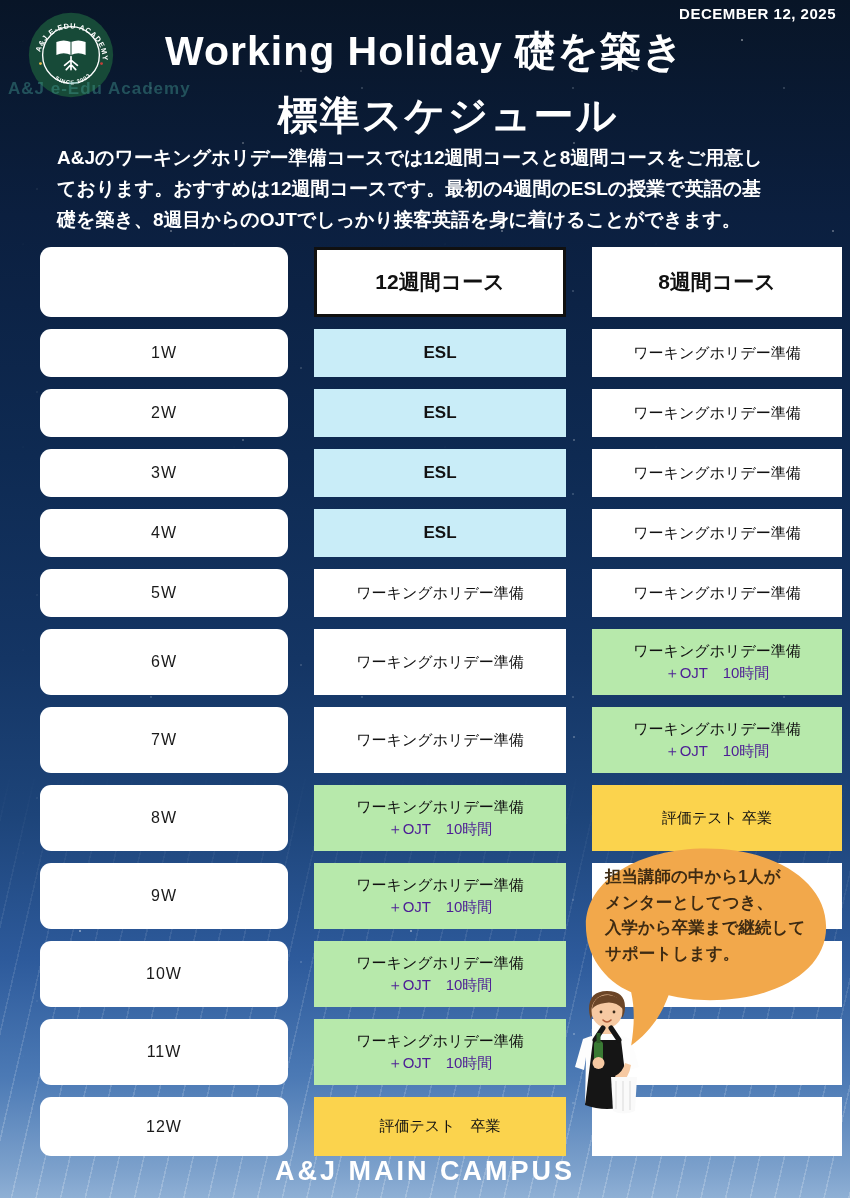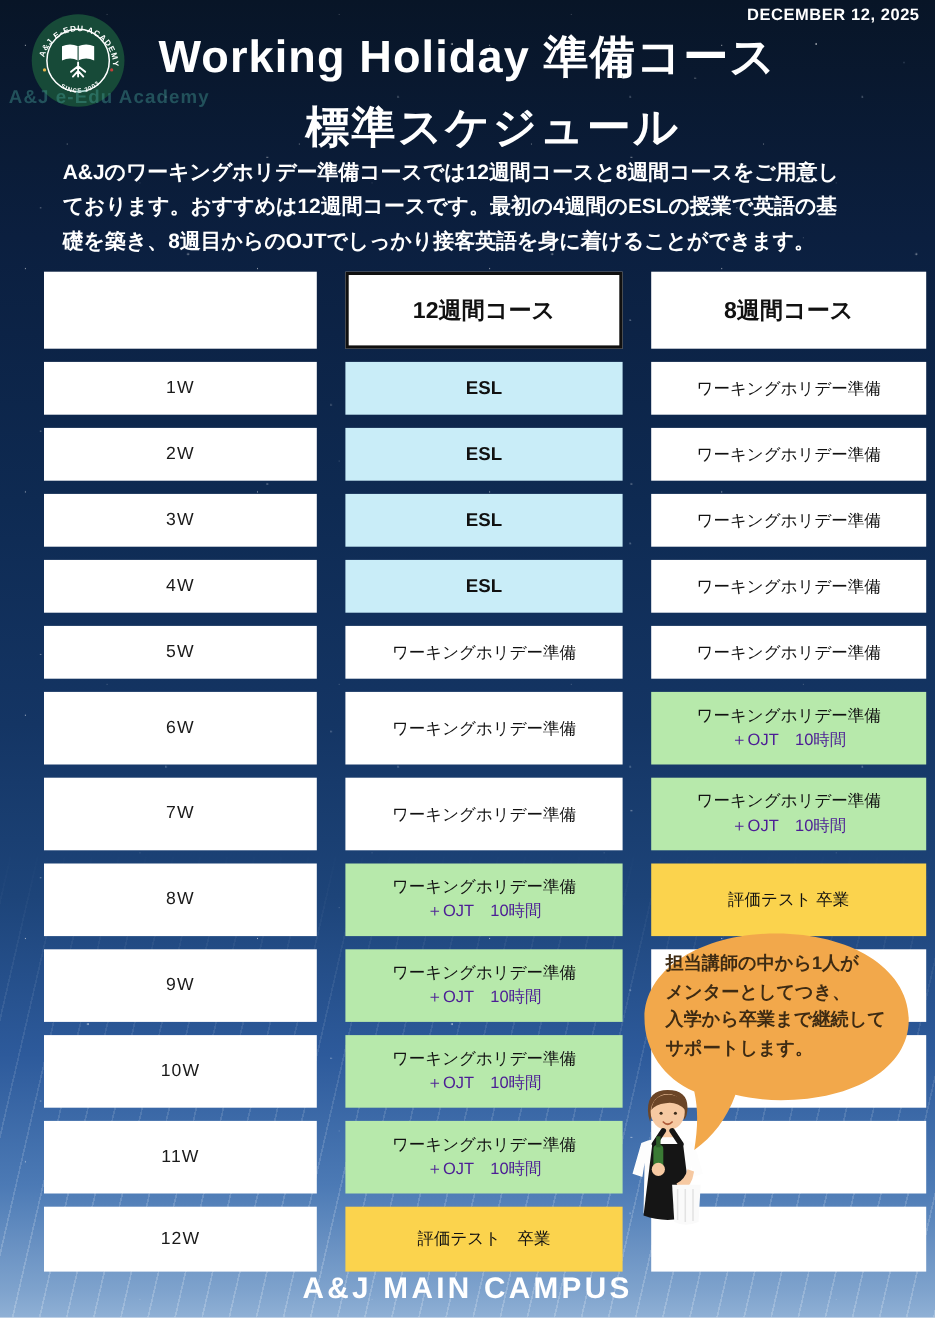--- a/index.html
+++ b/index.html
@@ -44,21 +44,21 @@
 
   .titles{position:absolute;left:0;top:24px;width:850px;text-align:center;color:#fff;}
   .title-1{font-size:41px;font-weight:bold;letter-spacing:1px;}
   .title-2{font-size:40px;font-weight:bold;margin-top:9px;letter-spacing:2px;padding-left:46px;}
 
   .intro{position:absolute;left:57px;top:142px;width:760px;color:#fff;font-weight:bold;font-size:19px;line-height:31px;}
 
   .table{position:absolute;left:40px;top:247px;width:772px;}
   .t-row{display:flex;gap:26px;margin-bottom:12px;}
   .cell{background:#fff;display:flex;align-items:center;justify-content:center;flex-direction:column;text-align:center;color:#111;}
-  .w1{width:248px;flex:0 0 248px;}
+  .w1{width:248px;flex:0 0 248px;border-radius:11px;}
   .w2{width:252px;flex:0 0 252px;}
   .w3{width:250px;flex:0 0 250px;}
   .h-head{height:70px;}
   .h-short{height:48px;}
   .h-tall{height:66px;}
   .h-last{height:59px;}
   .head-cell{font-weight:bold;font-size:21px;}
   .bordered{border:3px solid #101010;width:246px;flex-basis:246px;height:64px;}
   .week-cell{font-size:16px;letter-spacing:1px;color:#1a1a1a;}
   .esl{background:#C9EDF8;font-weight:bold;font-size:17px;}
@@ -105,21 +105,21 @@
         <g>
           <path d="M50 52 V67 M50 56 L42.5 62 M50 56 L57.5 62 M50 61 L44.5 67 M50 61 L55.5 67" stroke="#ffffff" stroke-width="2" fill="none" stroke-linecap="round"></path>
         </g>
         <circle cx="14.5" cy="60" r="1.7" fill="#E8B84B"></circle>
         <circle cx="85.5" cy="60" r="1.7" fill="#C4403A"></circle>
       </svg>
     </div>
     <div class="watermark">A&amp;J e-Edu Academy</div>
 
     <div class="titles">
-      <div class="title-1">Working Holiday 準備コース</div>
+      <div class="title-1">Working Holiday 礎を築き</div>
       <div class="title-2">標準スケジュール</div>
     </div>
 
     <div class="intro" id="intro">
         <div>A&amp;Jのワーキングホリデー準備コースでは12週間コースと8週間コースをご用意し</div>
         <div>ております。おすすめは12週間コースです。最初の4週間のESLの授業で英語の基</div>
         <div>礎を築き、8週目からのOJTでしっかり接客英語を身に着けることができます。</div>
       </div>
 
     <div class="table">

